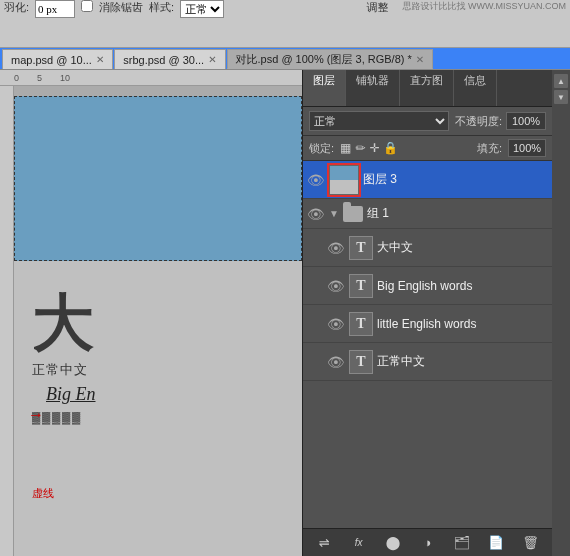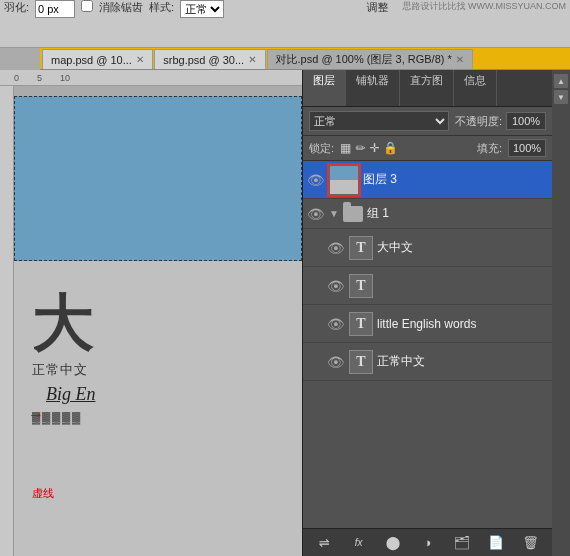--- a/index.html
+++ b/index.html
@@ -25,39 +25,39 @@
       color: #222;
     }
     .toolbar-label { font-size: 11px; color: #333; }
     .toolbar-input {
       width: 40px;
       height: 18px;
       border: 1px solid #888;
       background: #fff;
       font-size: 11px;
       padding: 0 2px;
+      font-family: Liberation Serif, serif;
     }
     .toolbar-select {
       height: 18px;
       border: 1px solid #888;
       background: #fff;
       font-size: 11px;
     }
     .toolbar-checkbox { width: 12px; height: 12px; }
 
     
     .tab-bar {
       height: 22px;
-      background: #eab308;
+      background: #3b82f6;
       border-bottom: 1px solid #888;
       display: flex;
       align-items: flex-end;
       padding-left: 2px;
       font-size: 11px;
-      margin-left: 40px;
     }
     .tab {
       height: 20px;
       padding: 0 8px;
       background: #d4d4d4;
       border: 1px solid #999;
       border-bottom: none;
       display: flex;
       align-items: center;
       gap: 4px;
@@ -510,20 +510,21 @@
 
       <div class="layer-item layer-group-indent">
         <span class="layer-visibility">👁</span>
         <div class="layer-t-icon">T</div>
         <span class="layer-name">大中文</span>
       </div>
 
       <div class="layer-item layer-group-indent">
         <span class="layer-visibility">👁</span>
         <div class="layer-t-icon">T</div>
+        <span class="layer-name">Big English words</span>
       </div>
 
       <div class="layer-item layer-group-indent">
         <span class="layer-visibility">👁</span>
         <div class="layer-t-icon">T</div>
         <span class="layer-name">little English words</span>
       </div>
 
       <div class="layer-item layer-group-indent">
         <span class="layer-visibility">👁</span>

